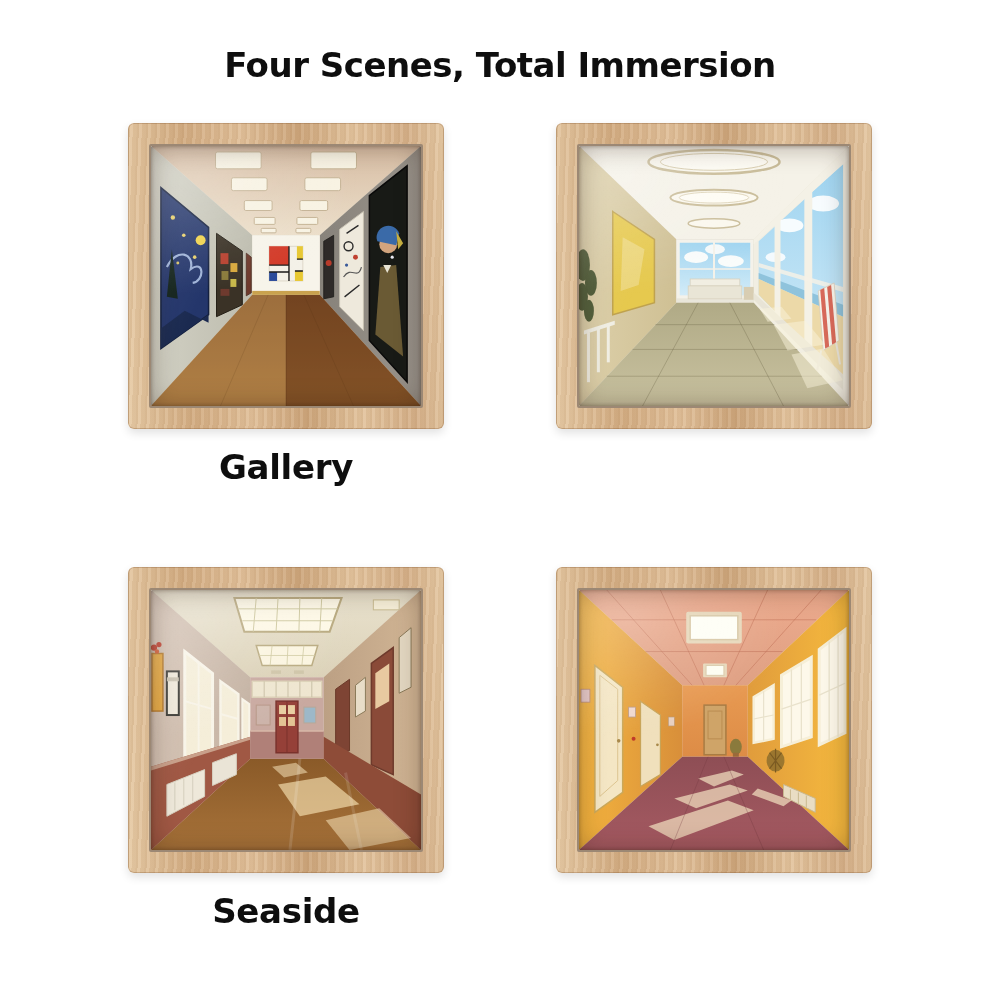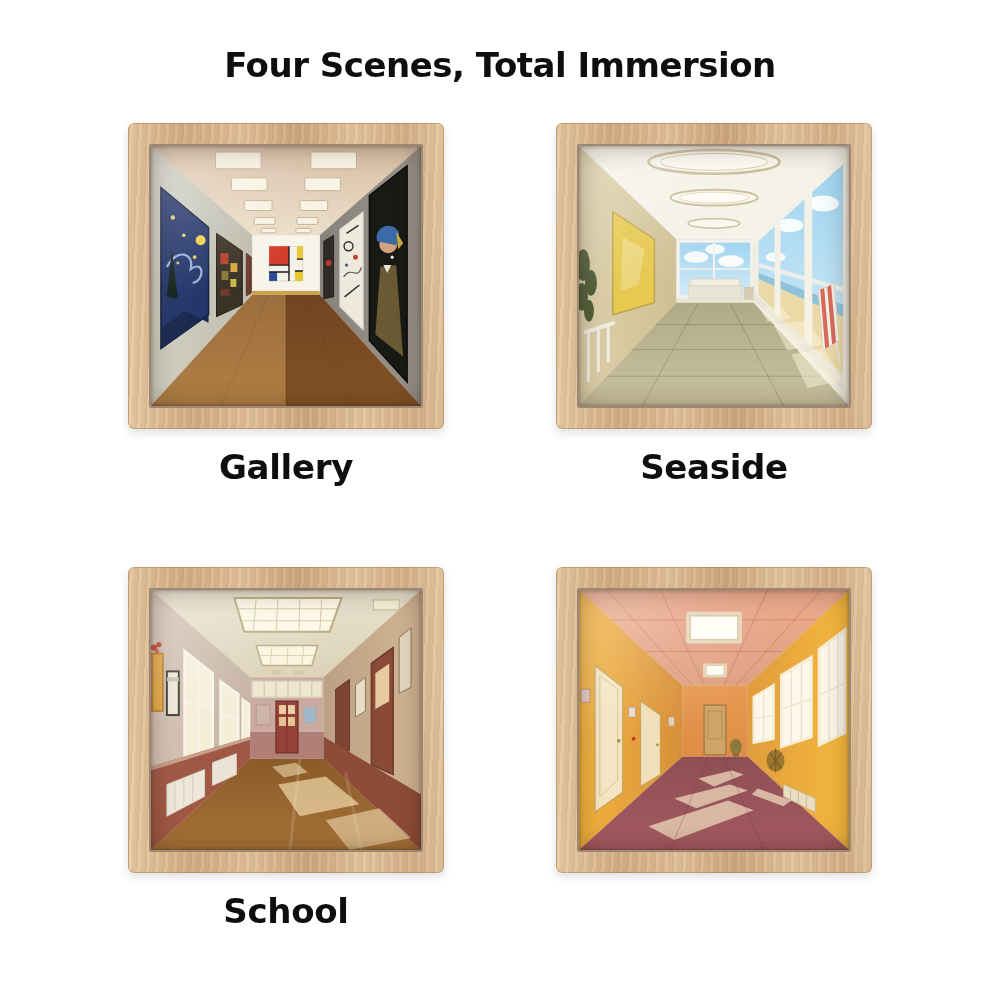--- a/index.html
+++ b/index.html
@@ -255,21 +255,20 @@
           </g>
           <g fill="rgba(250,244,220,0.5)">
             <polygon points="196,180 228,176 248,200 210,206"></polygon>
             <polygon points="214,210 246,204 266,236 230,244"></polygon>
             <polygon points="182,164 204,162 214,174 190,177"></polygon>
           </g>
         </svg>
         <div class="glass"></div>
       </div>
     </div>
-    <div class="caption">Seaside</div>
   </div>
 
   <div class="figure">
     <div class="frame">
       <div class="scene">
         <svg viewBox="0 0 272 262" preserveAspectRatio="none">
           <defs>
             <linearGradient id="schCeil" x1="0" y1="0" x2="0" y2="1">
               <stop offset="0" stop-color="#e9e2ce"></stop>
                 <stop offset="1" stop-color="#dcd2b8"></stop>
@@ -352,21 +351,21 @@
             <polygon points="128,196 176,188 210,216 150,228" fill="rgba(255,236,190,0.6)"></polygon>
             <polygon points="176,232 230,220 262,250 200,262" fill="rgba(255,240,200,0.5)"></polygon>
             <polygon points="122,178 146,174 158,184 134,189" fill="rgba(255,240,200,0.5)"></polygon>
             <line x1="150" y1="170" x2="140" y2="262" stroke="rgba(255,255,255,0.15)" stroke-width="3"></line>
             <line x1="196" y1="184" x2="212" y2="262" stroke="rgba(255,255,255,0.12)" stroke-width="3"></line>
           </g>
         </svg>
         <div class="glass"></div>
       </div>
     </div>
-    <div class="caption">School</div>
+    <div class="caption">Seaside</div>
   </div>
 
   <div class="figure">
     <div class="frame">
       <div class="scene">
         <svg viewBox="0 0 272 262" preserveAspectRatio="none">
           <defs>
             <linearGradient id="corCeil" x1="0" y1="0" x2="0" y2="1">
               <stop offset="0" stop-color="#edab8e"></stop>
                 <stop offset="1" stop-color="#dfa083"></stop>

